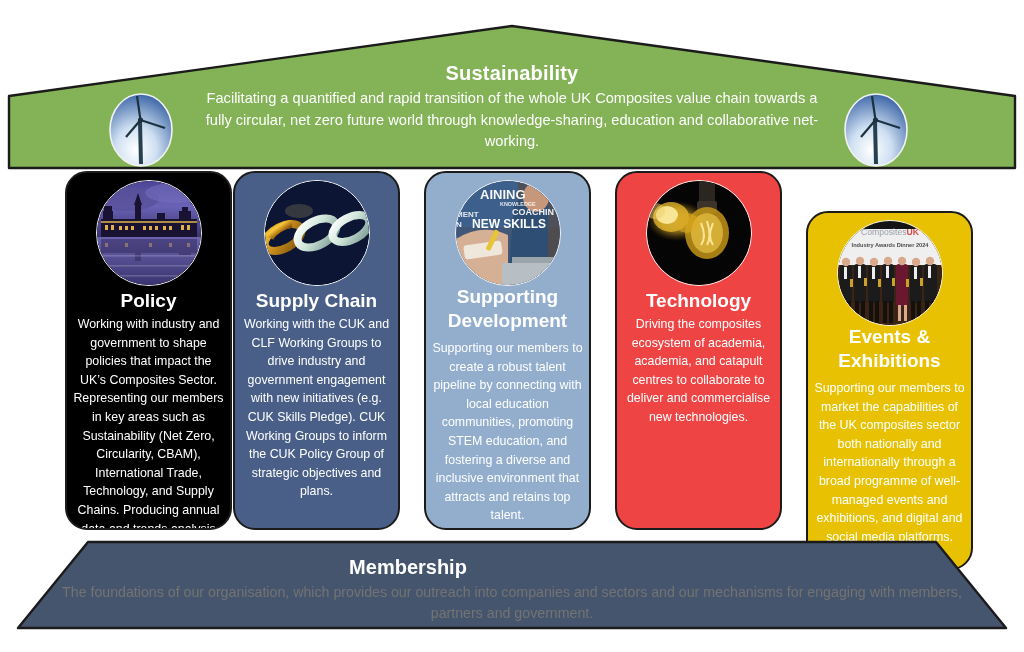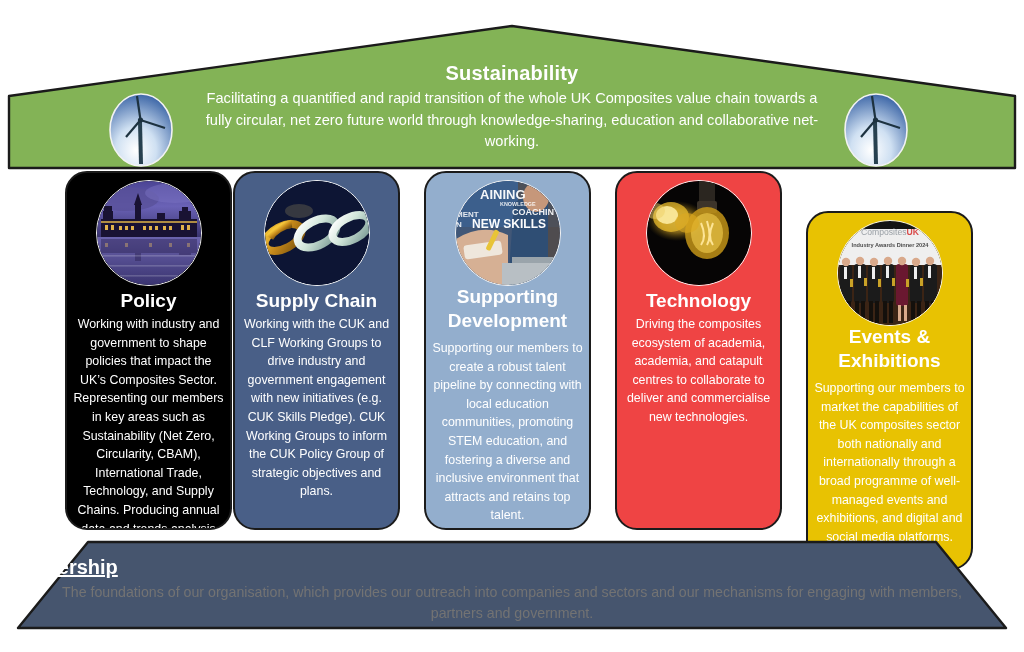--- a/index.html
+++ b/index.html
@@ -42,22 +42,22 @@
       color:#ffffff;font-size:12.4px;line-height:18.6px;}
   .p1 .pill-body{top:142px;}
   .p2 .pill-body{top:142px;}
   .p3 .pill-body{top:166px;}
   .p4 .pill-body{top:142px;}
   .p5 .pill-body{top:166px;}
 
   
   #base{position:absolute;left:0;top:538px;width:1024px;height:96px;}
   #base svg{position:absolute;left:0;top:0;}
-  .base-title{position:absolute;left:0;top:18px;width:816px;text-align:left;
-      color:#ffffff;font-size:20px;font-weight:bold;text-decoration:underline;}
+  .base-title{position:absolute;left:0;top:18px;width:816px;text-align:center;
+      color:#ffffff;font-size:20px;font-weight:bold;}
   .base-body{position:absolute;left:42px;top:44px;width:940px;text-align:center;
       color:#737373;font-size:14.2px;line-height:21px;}
 </style>
 </head>
 <body>
 
 <div id="stage">
 
   <div id="roof">
     <svg width="1024" height="150" viewBox="0 0 1024 150">

